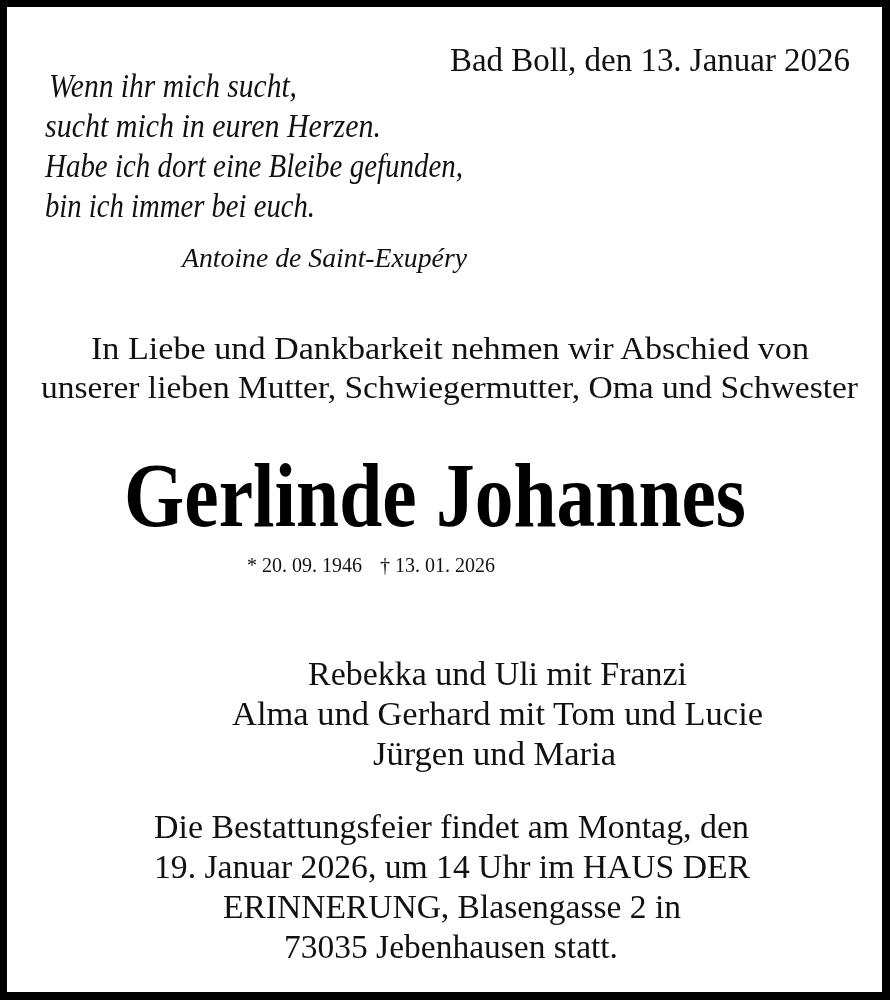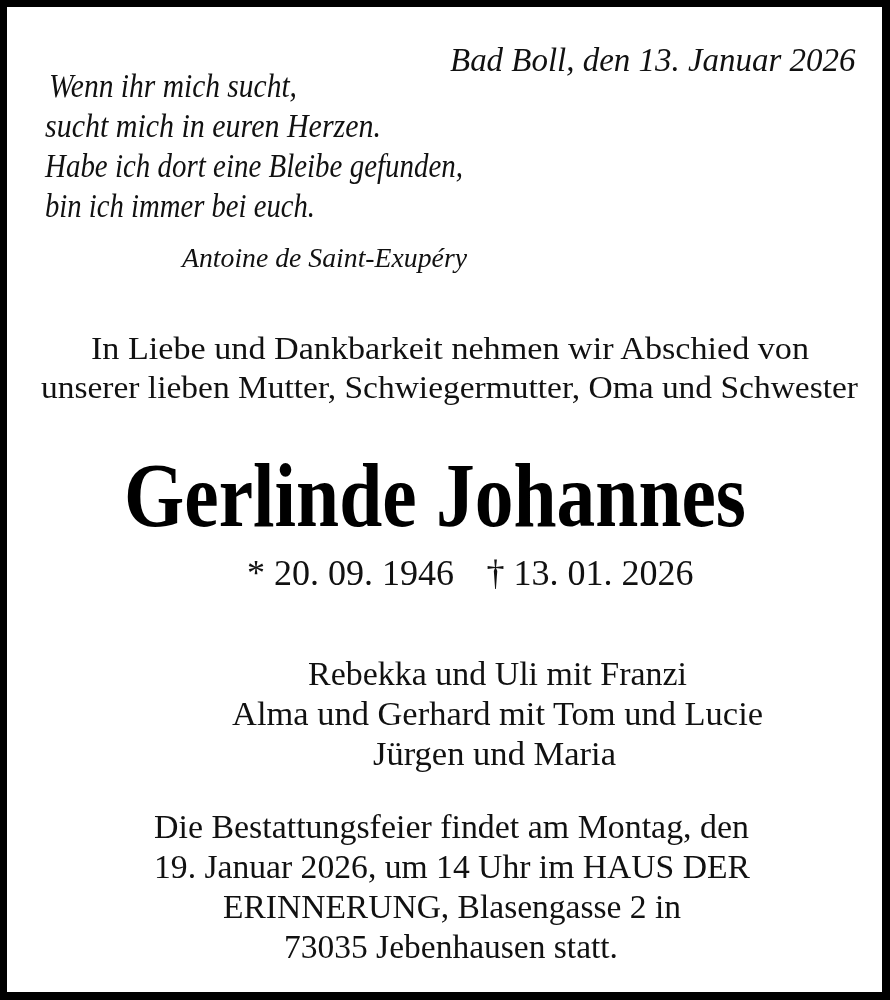--- a/index.html
+++ b/index.html
@@ -21,34 +21,34 @@
   }
   .it { font-style: italic; }
   .bd { font-weight: bold; color: #000; }
   .gap { display: inline-block; width: 0.9em; }
 </style>
 </head>
 <body>
 
 <div class="frame"></div>
 
-<div class="ln" style="font-size: 33px; left: 450px; top: 44.28px; transform: scaleX(0.9987); font-style: italic;">Bad Boll, den 13. Januar 2026</div>
+<div class="ln" style="font-size: 33px; left: 450px; top: 44.28px; transform: scaleX(0.9987);">Bad Boll, den 13. Januar 2026</div>
 
 <div class="ln it" style="font-size: 33px; left: 49px; top: 70.28px; transform: scaleX(0.8939);">Wenn ihr mich sucht,</div>
 <div class="ln it" style="font-size: 33px; left: 45px; top: 110.28px; transform: scaleX(0.9082);">sucht mich in euren Herzen.</div>
 <div class="ln it" style="font-size: 33px; left: 45px; top: 150.28px; transform: scaleX(0.8772);">Habe ich dort eine Bleibe gefunden,</div>
 <div class="ln it" style="font-size: 33px; left: 45px; top: 190.28px; transform: scaleX(0.8691);">bin ich immer bei euch.</div>
 <div class="ln it" style="font-size: 27px; left: 182px; top: 245.32px; transform: scaleX(1.0273);">Antoine de Saint-Exupéry</div>
 
 <div class="ln" style="font-size: 32px; left: 91px; top: 332.12px; transform: scaleX(1.0673);">In Liebe und Dankbarkeit nehmen wir Abschied von</div>
 <div class="ln" style="font-size: 32px; left: 41px; top: 371.12px; transform: scaleX(1.0458);">unserer lieben Mutter, Schwiegermutter, Oma und Schwester</div>
 
 <div class="ln bd" style="font-size: 90px; left: 124px; top: 451.4px; transform: scaleX(0.8608);">Gerlinde Johannes</div>
 
-<div class="ln" style="font-size: 36px; left: 247px; top: 555.12px; transform: scaleX(1.0005);">
+<div class="ln" style="font-size: 20px; left: 247px; top: 555.12px; transform: scaleX(1.0005);">
   <span>*</span>
   <span>20. 09. 1946</span><span class="gap"></span><span>†</span>
   <span>13. 01. 2026</span>
 </div>
 
 <div class="ln" style="font-size: 33px; left: 308px; top: 658.28px; transform: scaleX(1.0287);">Rebekka und Uli mit Franzi</div>
 <div class="ln" style="font-size: 33px; left: 232px; top: 698.28px; transform: scaleX(1.0443);">Alma und Gerhard mit Tom und Lucie</div>
 <div class="ln" style="font-size: 33px; left: 373px; top: 738.28px; transform: scaleX(1.0466);">Jürgen und Maria</div>
 
 <div class="ln" style="font-size: 33px; left: 154px; top: 811.28px; transform: scaleX(1.0273);">Die Bestattungsfeier findet am Montag, den</div>

